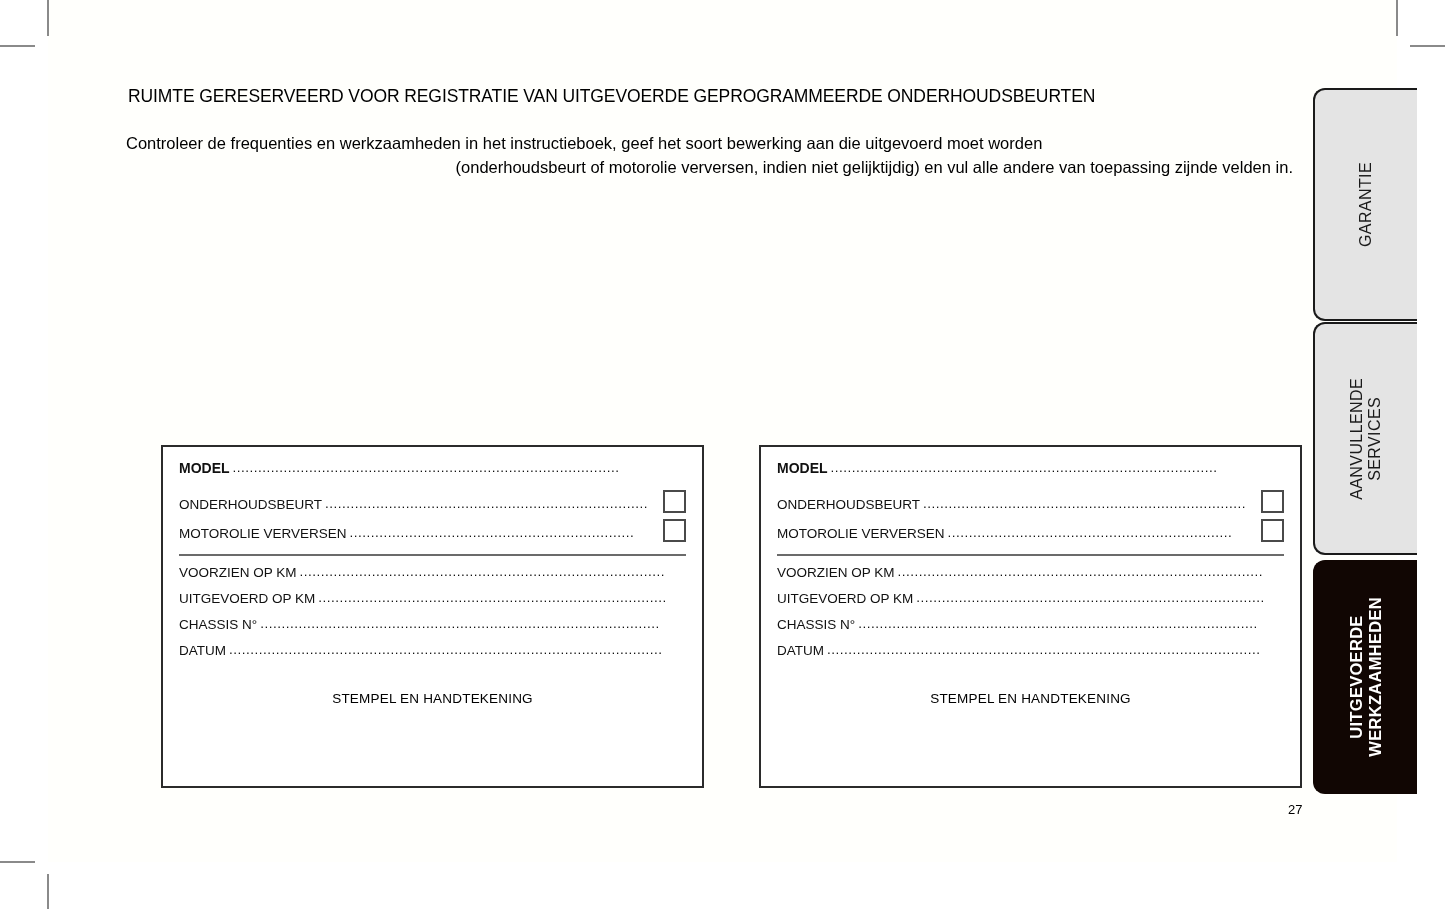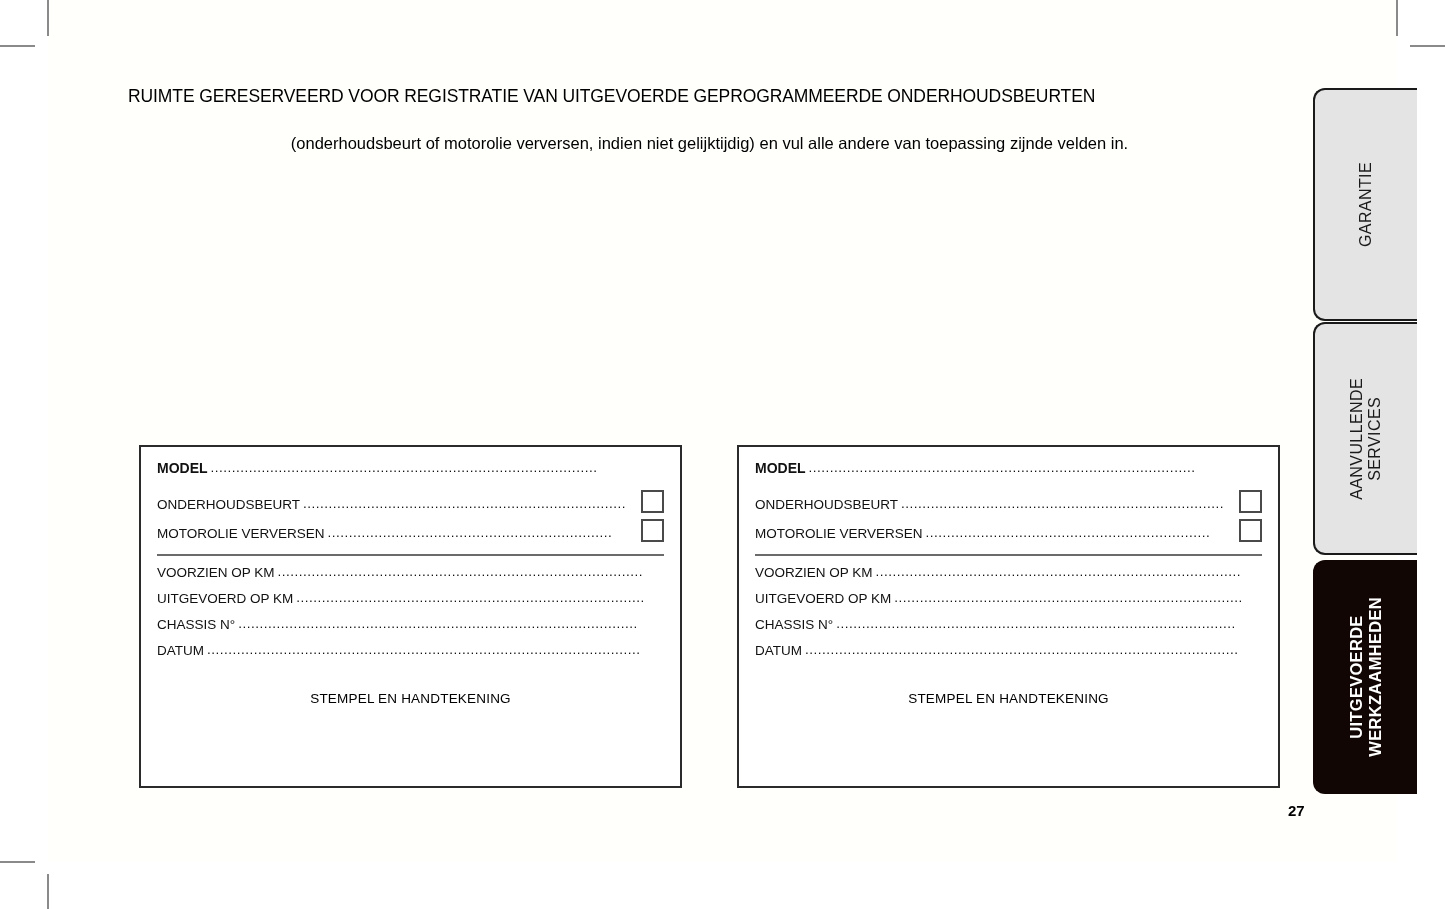--- a/index.html
+++ b/index.html
@@ -58,31 +58,32 @@
   #intro-paragraph {
     position: absolute;
     left: 126px;
     top: 132px;
     width: 1167px;
     font-size: 16.5px;
     color: #000000;
     line-height: 1.45;
     text-align: justify;
   }
-  #intro-paragraph .last-line { display: block; text-align: center; }
+  #intro-paragraph .last-line { display: block; text-align: right; }
 
   
   .record-box {
     position: absolute;
     top: 445px;
     width: 543px;
     height: 343px;
     border: 2px solid #2b2b2b;
     background: #ffffff;
     box-sizing: border-box;
+    margin-left: 22px;
   }
   #record-box-left  { left: 139px; }
   #record-box-right { left: 737px; }
 
   .box-inner {
     position: absolute;
     left: 16px;
     right: 16px;
     top: 13px;
   }
@@ -193,40 +194,41 @@
     font-weight: bold;
     color: #ffffff;
     letter-spacing: 0.3px;
   }
 
   
   #page-number {
     position: absolute;
     left: 1288px;
     top: 802px;
-    font-size: 15px;
-    font-weight: bold;
+    font-size: 13px;
+    font-weight: normal;
     color: #000000;
   }
 </style>
 </head>
 <body>
 
 <div id="page-sheet"></div>
 
 <div class="crop-v" id="crop-tl-v"></div>
 <div class="crop-h" id="crop-tl-h"></div>
 <div class="crop-v" id="crop-tr-v"></div>
 <div class="crop-h" id="crop-tr-h"></div>
 <div class="crop-v" id="crop-bl-v"></div>
 <div class="crop-h" id="crop-bl-h"></div>
 
 <div id="main-heading">RUIMTE GERESERVEERD VOOR REGISTRATIE VAN UITGEVOERDE GEPROGRAMMEERDE ONDERHOUDSBEURTEN</div>
 
 <div id="intro-paragraph">
+  <span>Controleer de frequenties en werkzaamheden in het instructieboek, geef het soort bewerking aan die uitgevoerd moet worden</span>
   <span class="last-line">(onderhoudsbeurt of motorolie verversen, indien niet gelijktijdig) en vul alle andere van toepassing zijnde velden in.</span>
 </div>
 
 <div class="record-box" id="record-box-left">
   <div class="box-inner">
 
     <div class="field-row">
       <span class="field-label bold">MODEL</span>
       <span class="dots">...........................................................................................</span>
     </div>

